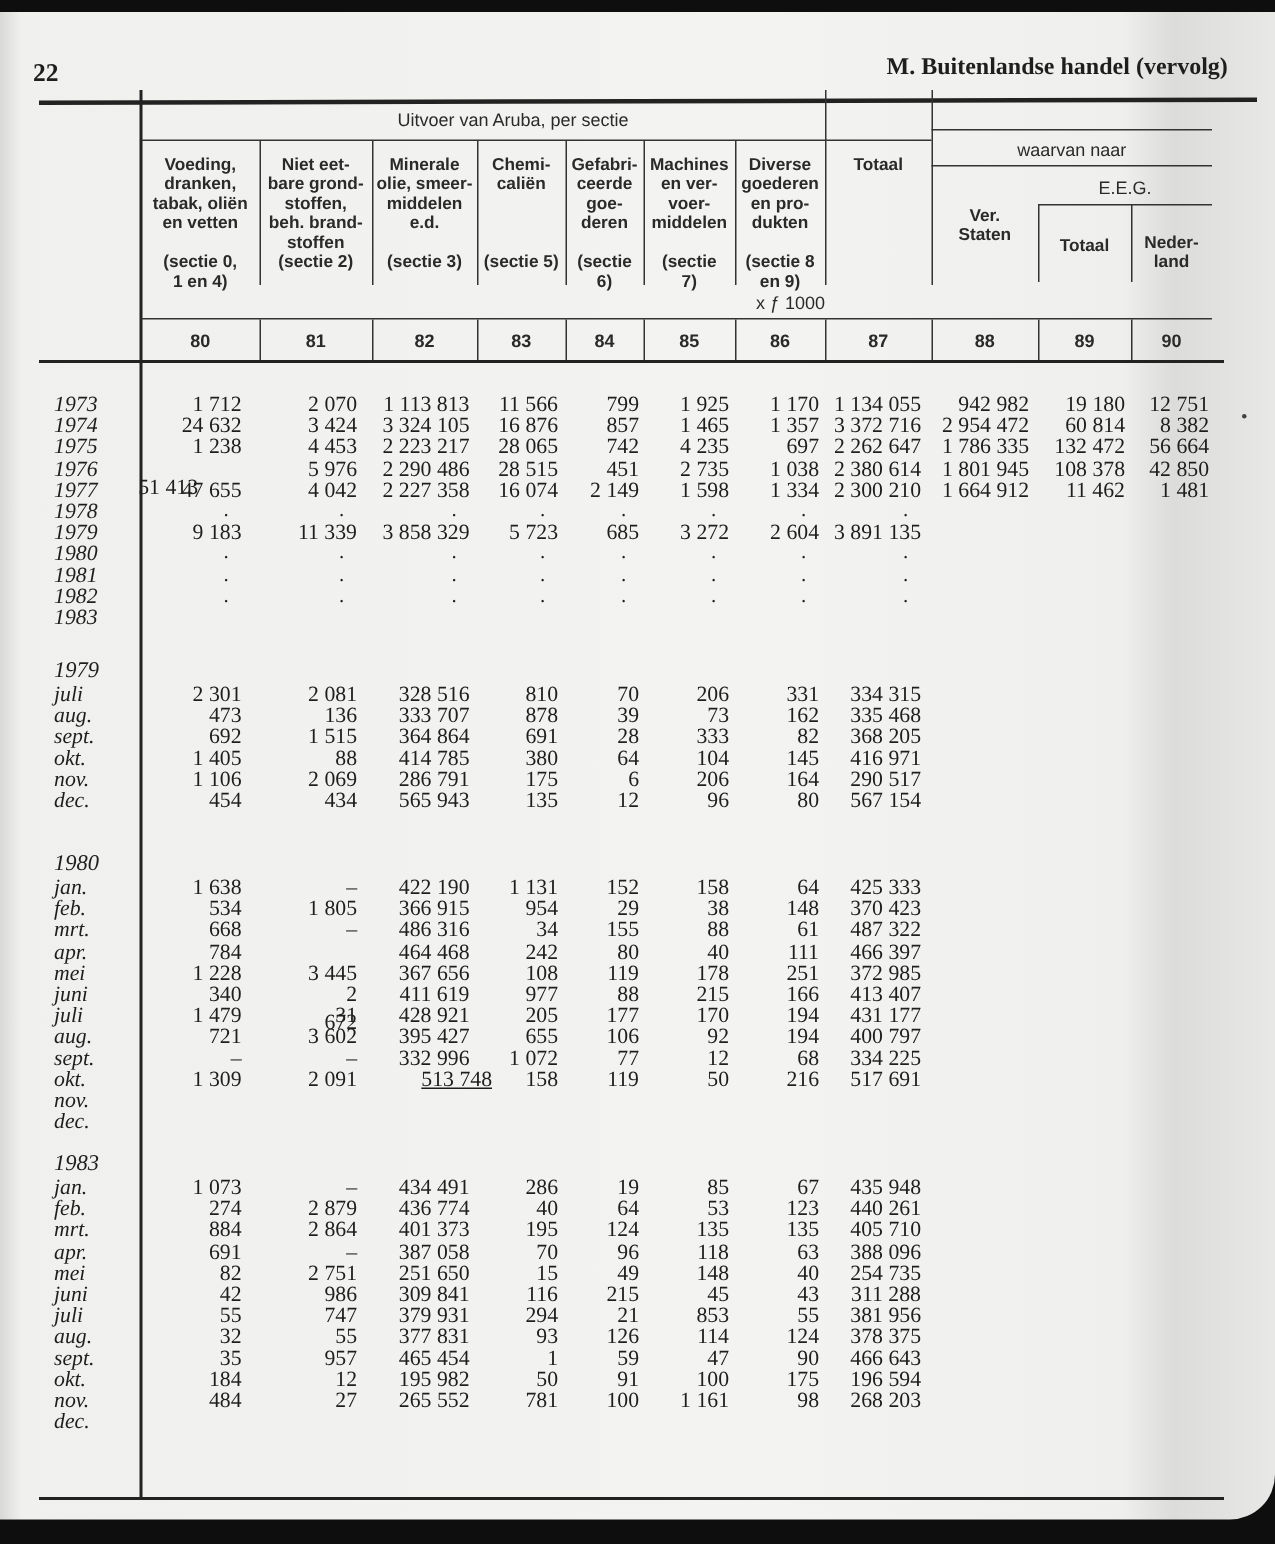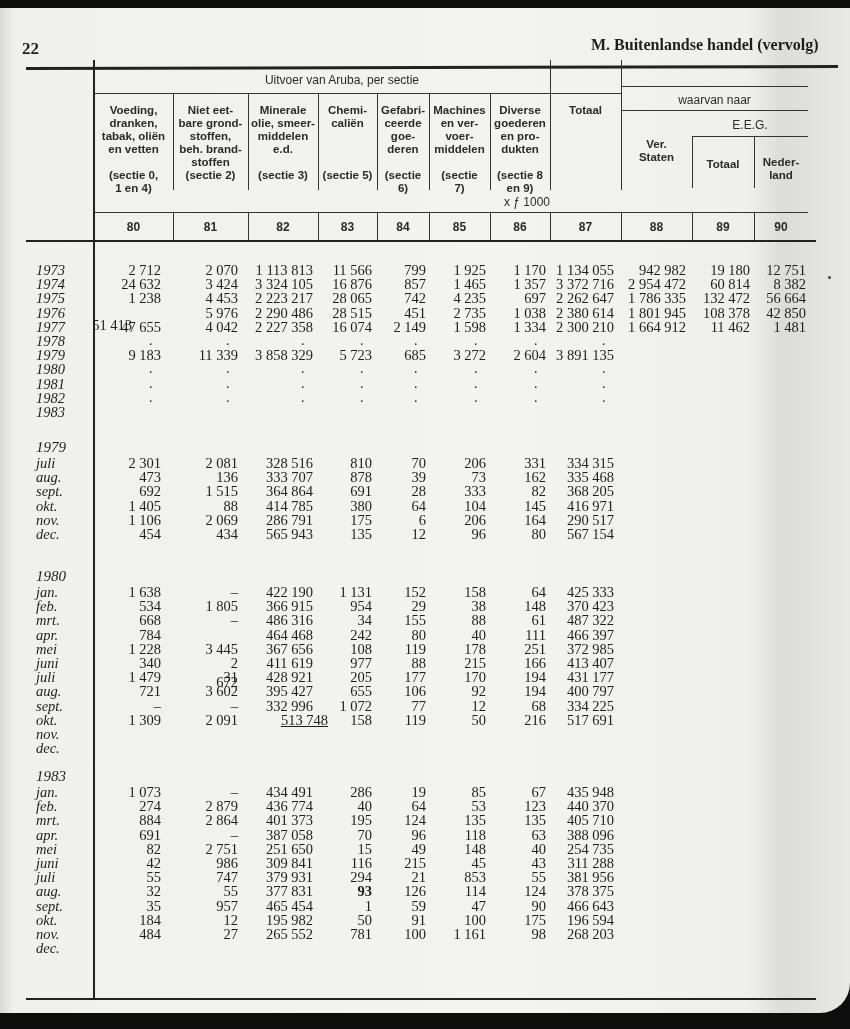--- a/index.html
+++ b/index.html
@@ -156,21 +156,21 @@
       <div class="colnum" style="left: 377px; width: 52px;">84</div>
       <div class="colnum" style="left: 429px; width: 61px;">85</div>
       <div class="colnum" style="left: 490px; width: 60px;">86</div>
       <div class="colnum" style="left: 550px; width: 71px;">87</div>
       <div class="colnum" style="left: 621px; width: 71px;">88</div>
       <div class="colnum" style="left: 692px; width: 62px;">89</div>
       <div class="colnum" style="left: 754px; width: 54px;">90</div>
     </div>
   <div id="body-rows">
       <div class="rowlabel" style="top: 255px;">1973</div>
-      <div class="cell" style="right: 689px; top: 255px;">2 712</div>
+      <div class="cell" style="right: 689px; top: 255px;">1 712</div>
       <div class="cell" style="right: 612px; top: 255px;">2 070</div>
       <div class="cell" style="right: 537px; top: 255px;">1 113 813</div>
       <div class="cell" style="right: 478px; top: 255px;">11 566</div>
       <div class="cell" style="right: 424px; top: 255px;">799</div>
       <div class="cell" style="right: 364px; top: 255px;">1 925</div>
       <div class="cell" style="right: 304px; top: 255px;">1 170</div>
       <div class="cell" style="right: 236px; top: 255px;">1 134 055</div>
       <div class="cell" style="right: 164px; top: 255px;">942 982</div>
       <div class="cell" style="right: 100px; top: 255px;">19 180</div>
       <div class="cell" style="right: 44px; top: 255px;">12 751</div>
@@ -427,21 +427,21 @@
       <div class="cell" style="right: 304px; top: 777px;">67</div>
       <div class="cell" style="right: 236px; top: 777px;">435 948</div>
       <div class="rowlabel" style="top: 791px;">feb.</div>
       <div class="cell" style="right: 689px; top: 791px;">274</div>
       <div class="cell" style="right: 612px; top: 791px;">2 879</div>
       <div class="cell" style="right: 537px; top: 791px;">436 774</div>
       <div class="cell" style="right: 478px; top: 791px;">40</div>
       <div class="cell" style="right: 424px; top: 791px;">64</div>
       <div class="cell" style="right: 364px; top: 791px;">53</div>
       <div class="cell" style="right: 304px; top: 791px;">123</div>
-      <div class="cell" style="right: 236px; top: 791px;">440 370</div>
+      <div class="cell" style="right: 236px; top: 791px;">440 261</div>
       <div class="rowlabel" style="top: 805px;">mrt.</div>
       <div class="cell" style="right: 689px; top: 805px;">884</div>
       <div class="cell" style="right: 612px; top: 805px;">2 864</div>
       <div class="cell" style="right: 537px; top: 805px;">401 373</div>
       <div class="cell" style="right: 478px; top: 805px;">195</div>
       <div class="cell" style="right: 424px; top: 805px;">124</div>
       <div class="cell" style="right: 364px; top: 805px;">135</div>
       <div class="cell" style="right: 304px; top: 805px;">135</div>
       <div class="cell" style="right: 236px; top: 805px;">405 710</div>
       <div class="rowlabel" style="top: 820px;">apr.</div>
@@ -477,21 +477,21 @@
       <div class="cell" style="right: 537px; top: 862px;">379 931</div>
       <div class="cell" style="right: 478px; top: 862px;">294</div>
       <div class="cell" style="right: 424px; top: 862px;">21</div>
       <div class="cell" style="right: 364px; top: 862px;">853</div>
       <div class="cell" style="right: 304px; top: 862px;">55</div>
       <div class="cell" style="right: 236px; top: 862px;">381 956</div>
       <div class="rowlabel" style="top: 876px;">aug.</div>
       <div class="cell" style="right: 689px; top: 876px;">32</div>
       <div class="cell" style="right: 612px; top: 876px;">55</div>
       <div class="cell" style="right: 537px; top: 876px;">377 831</div>
-      <div class="cell" style="right: 478px; top: 876px; font-weight: bold;">93</div>
+      <div class="cell" style="right: 478px; top: 876px;">93</div>
       <div class="cell" style="right: 424px; top: 876px;">126</div>
       <div class="cell" style="right: 364px; top: 876px;">114</div>
       <div class="cell" style="right: 304px; top: 876px;">124</div>
       <div class="cell" style="right: 236px; top: 876px;">378 375</div>
       <div class="rowlabel" style="top: 891px;">sept.</div>
       <div class="cell" style="right: 689px; top: 891px;">35</div>
       <div class="cell" style="right: 612px; top: 891px;">957</div>
       <div class="cell" style="right: 537px; top: 891px;">465 454</div>
       <div class="cell" style="right: 478px; top: 891px;">1</div>
       <div class="cell" style="right: 424px; top: 891px;">59</div>

